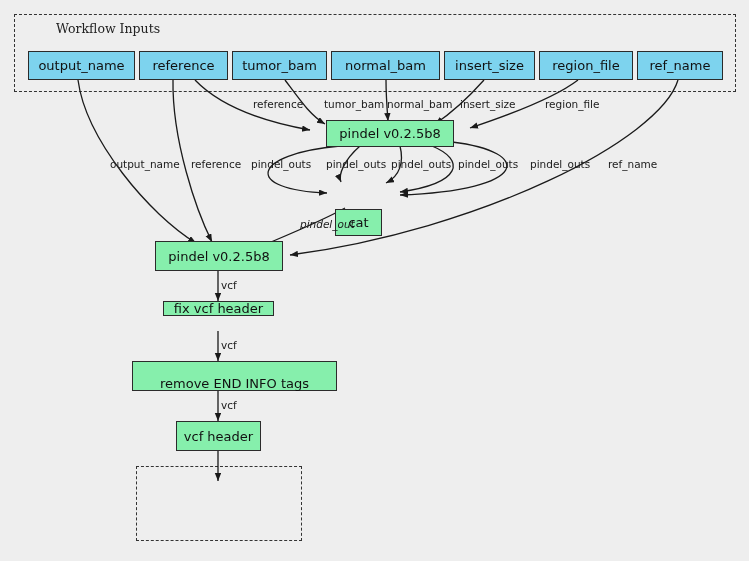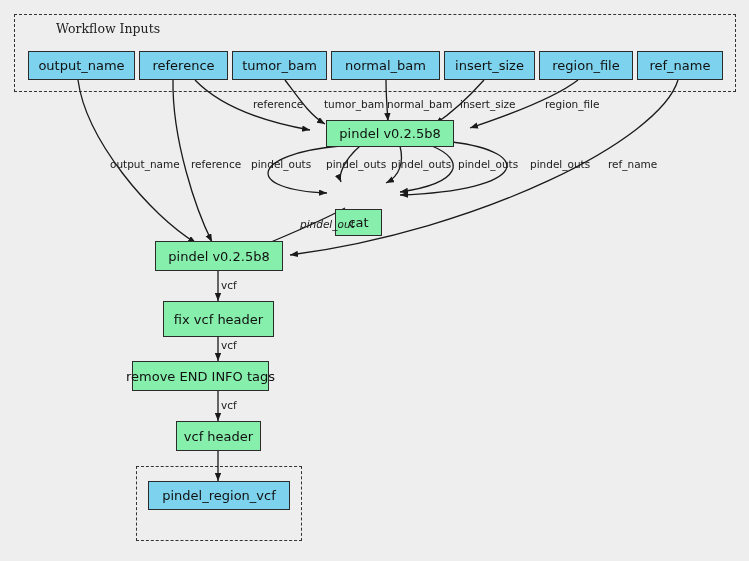--- a/index.html
+++ b/index.html
@@ -133,33 +133,30 @@
 
   <div class="node step" style="left:326px; top:120px; width:128px; height:27px;">
     <span>pindel v0.2.5b8</span>
   </div>
   <div class="node step" style="left:335px; top:181px; width:47px; height:27px;margin-top:28px;">
     <span>cat</span>
   </div>
   <div class="node step" style="left:155px; top:241px; width:128px; height:30px;">
     <span>pindel v0.2.5b8</span>
   </div>
-  <div class="node step" style="left:163px; top:301px; width:111px; height:36px;">
+  <div class="node step" style="left:163px; top:301px; width:111px; height:15px;">
     <span>fix vcf header</span>
   </div>
-  <div class="node step" style="left:132px; top:361px; width:137px; height:30px;">
+  <div class="node step" style="left:132px; top:361px; width:205px; height:30px;align-items:flex-end;">
     <span>remove END INFO tags</span>
   </div>
   <div class="node step" style="left:176px; top:421px; width:85px; height:30px;">
     <span>vcf header</span>
   </div>
 
-  <div class="node output" style="left:148px; top:481px; width:142px; height:29px;">
-    <span>pindel_region_vcf</span>
-  </div>
 
   <div class="elabel" style="left:253px; top:99px;">reference</div>
   <div class="elabel" style="left:324px; top:99px;">tumor_bam</div>
   <div class="elabel" style="left:387px; top:99px;">normal_bam</div>
   <div class="elabel" style="left:460px; top:99px;">insert_size</div>
   <div class="elabel" style="left:545px; top:99px;">region_file</div>
 
   <div class="elabel" style="left:110px; top:159px;">output_name</div>
   <div class="elabel" style="left:191px; top:159px;">reference</div>
   <div class="elabel" style="left:251px; top:159px;">pindel_outs</div>

